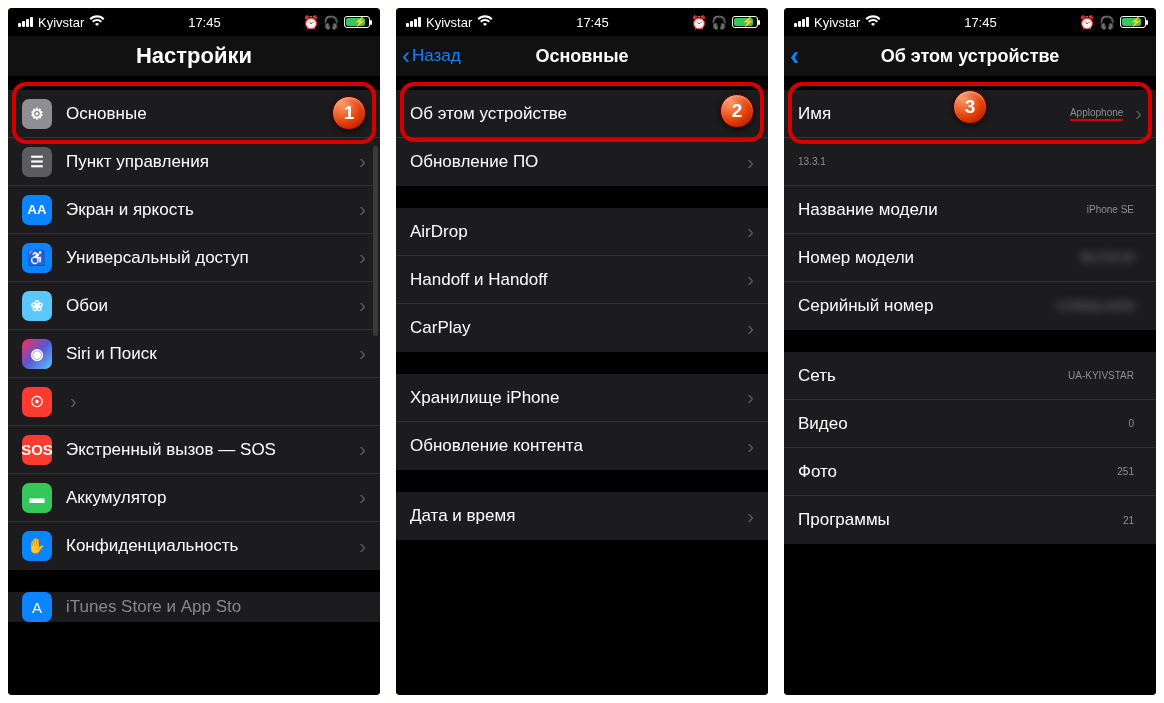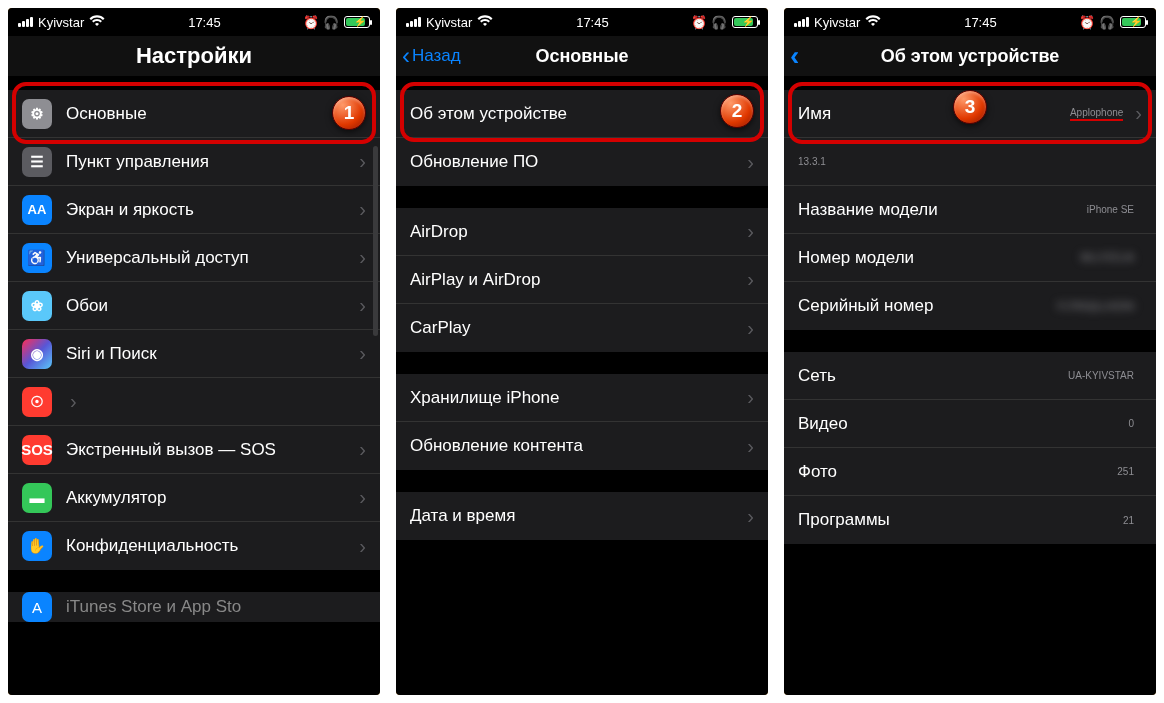--- a/index.html
+++ b/index.html
@@ -272,21 +272,21 @@
         <span class="label">Обновление ПО</span>
         <span class="chev-r">›</span>
       </div>
     </div>
     <div class="group">
       <div class="row">
         <span class="label">AirDrop</span>
         <span class="chev-r">›</span>
       </div>
       <div class="row">
-        <span class="label">AirPlay и AirDrop</span>
+        <span class="label">Handoff и Handoff</span>
         <span class="chev-r">›</span>
       </div>
       <div class="row">
         <span class="label">CarPlay</span>
         <span class="chev-r">›</span>
       </div>
     </div>
     <div class="group">
       <div class="row">
         <span class="label">Хранилище iPhone</span>

